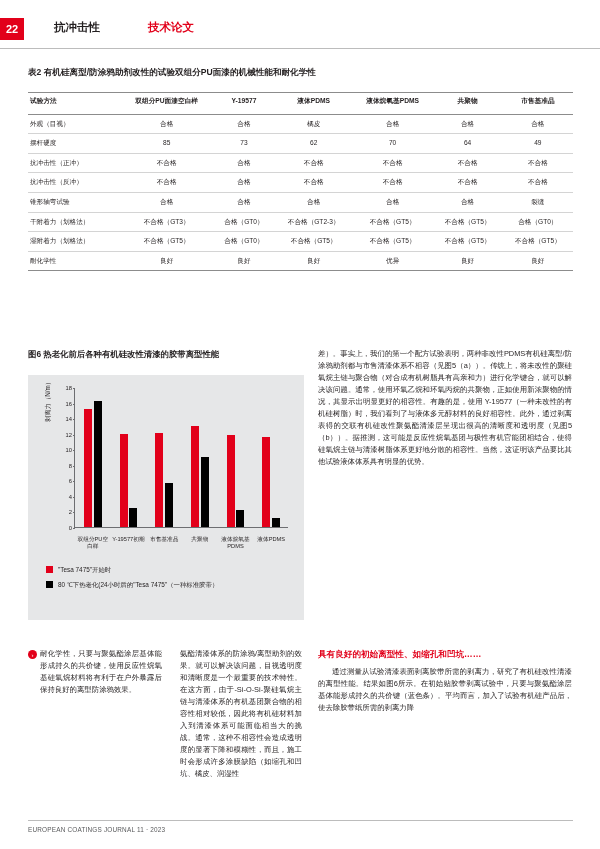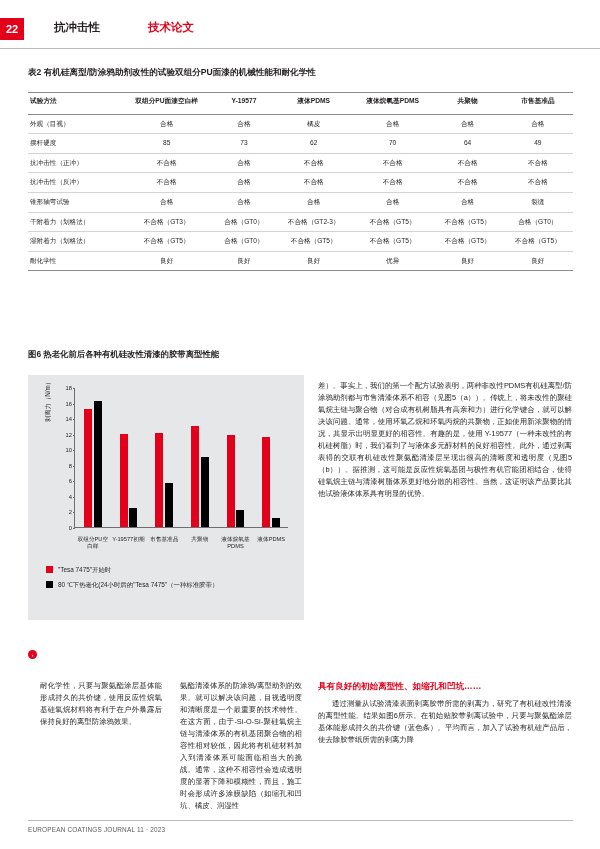--- a/index.html
+++ b/index.html
@@ -183,21 +183,20 @@
   .swatch.red { background: #e2001a; }
   .swatch.black { background: #000000; }
 
   
   .col {
     position: absolute;
     font-size: 7.4px;
     line-height: 1.62;
     text-align: justify;
     color: #231f20;
-    margin-top: 32px;
   }
   .col p { margin: 0 0 7px 0; text-indent: 14px; }
   .col p.noind { text-indent: 0; }
   .subhead {
     font-size: 8.6px;
     font-weight: bold;
     color: #e2001a;
     line-height: 1.4;
     margin: 10px 0 6px 0;
   }

